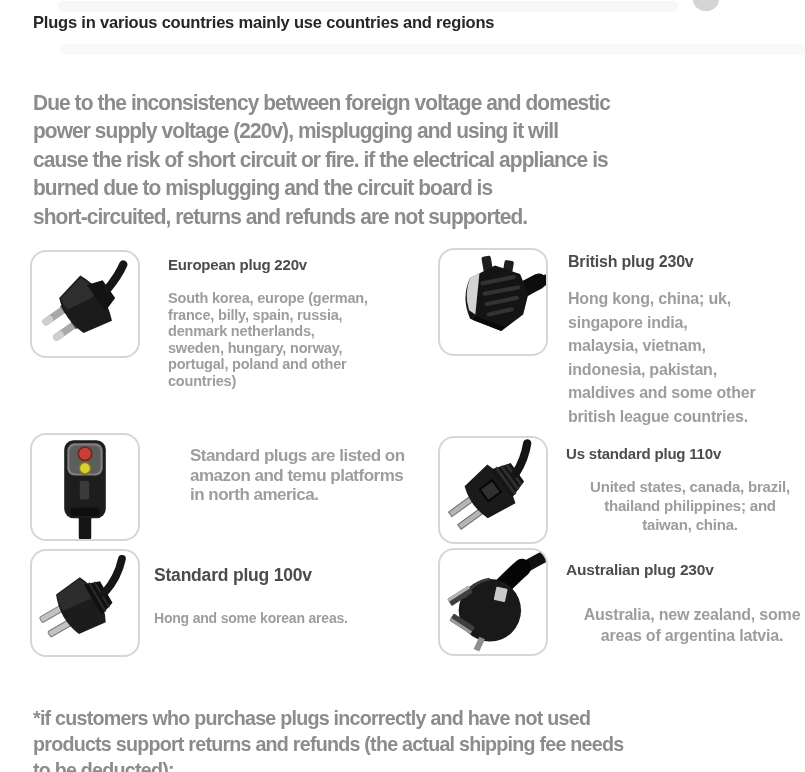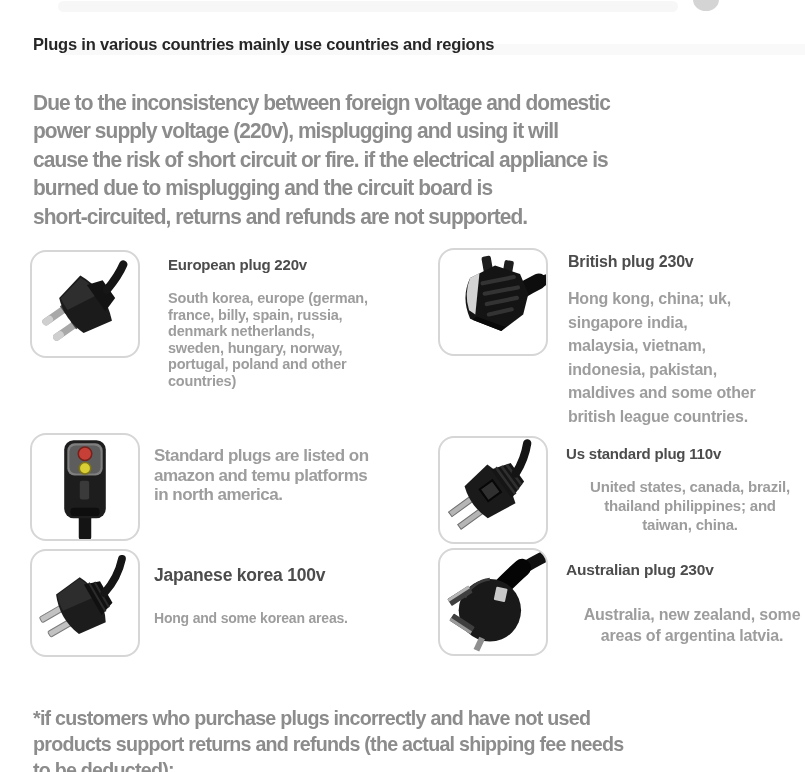--- a/index.html
+++ b/index.html
@@ -9,21 +9,21 @@
     -webkit-font-smoothing:antialiased;
   }
   .watermark-circle{
     position:absolute;left:693px;top:-12px;width:26px;height:23px;border-radius:50%;
     background:#d2d2d2;opacity:.95;
   }
   .smudge{position:absolute;background:#f5f5f5;border-radius:6px;opacity:.8;}
   .smudge.s1{left:58px;top:1px;width:620px;height:11px;}
   .smudge.s2{left:60px;top:44px;width:780px;height:11px;opacity:.6;}
   .page-title{
-    position:absolute;left:33px;top:24px;width:720px;
+    position:absolute;left:33px;top:2px;width:720px;
     font-size:16.5px;font-weight:bold;color:#262626;letter-spacing:-0.2px;
   }
   .intro{
     position:absolute;left:33px;top:66px;width:820px;
     font-size:22.5px;font-weight:bold;color:#8c8c8c;
     line-height:28.5px;letter-spacing:-1px;white-space:pre-line;
     transform:scaleX(0.93);transform-origin:left top;
   }
   .footnote{
     position:absolute;left:33px;top:684px;width:790px;
@@ -44,21 +44,21 @@
   .card.euro{left:30px;top:250px;}   .card.euro .cardtext{margin-left:28px;width:260px;}
   .euro .card-title{margin-top:6px;font-size:15px;}
   .euro .card-desc{margin-top:17px;font-size:14.5px;line-height:16.5px;}
 
   .card.brit{left:438px;top:248px;}  .card.brit .cardtext{margin-left:20px;width:245px;}
   .brit .card-title{margin-top:5px;font-size:16px;}
   .brit .card-desc{margin-top:16px;font-size:16px;line-height:23.5px;}
 
   .card.usleak{left:30px;top:433px;} .card.usleak .cardtext{margin-left:14px;width:270px;}
   .usleak .card-title{margin-top:15px;font-size:12px;letter-spacing:0;}
-  .usleak .card-desc{margin-top:13px;font-size:17px;line-height:19.5px;letter-spacing:-0.5px;}
+  .usleak .card-desc{margin-top:13px;font-size:17px;line-height:19.5px;letter-spacing:-0.5px;margin-left:36px;}
 
   .card.usstd{left:438px;top:436px;} .card.usstd .cardtext{margin-left:18px;width:248px;}
   .usstd .card-title{margin-top:9px;font-size:15px;}
   .usstd .card-desc{margin-top:15px;font-size:15px;line-height:19px;text-align:center;}
 
   .card.jap{left:30px;top:549px;}    .card.jap .cardtext{margin-left:14px;width:260px;}
   .jap .card-title{margin-top:16px;font-size:17.5px;}
   .jap .card-desc{margin-top:24px;font-size:14px;line-height:17px;}
 
   .card.aus{left:438px;top:548px;}   .card.aus .cardtext{margin-left:18px;width:252px;}
@@ -182,21 +182,21 @@
         <rect x="5" y="56" width="26" height="6" rx="1.5" fill="#c2c2c2" stroke="#7d7d7d" stroke-width="1"></rect>
         <path d="M30 29 Q21 51 30 73 L58 76 Q71 51 58 26 Z" fill="#1c1c1c"></path>
         <path d="M31 30 L57 27 Q63 38 64 50 L28 46 Q28 37 31 30 Z" fill="#2d2d2d"></path>
         <path d="M58 34 L73 39 L73 63 L58 68 Z" fill="#101010"></path>
         <path d="M63 35 L63 67 M68 37 L68 65" stroke="#2b2b2b" stroke-width="2"></path>
         <path d="M71 51 C83 47 93 41 102 31" stroke="#161616" stroke-width="7.5" fill="none" stroke-linecap="round"></path>
       </g>
     </svg>
   </div>
   <div class="cardtext">
-    <h3 class="card-title">Japanese korea 100v</h3>
+    <h3 class="card-title">Standard plug 100v</h3>
     <p class="card-desc">Hong and some korean areas.</p>
   </div>
 </section>
 
 <section class="card aus">
   <div class="imgbox">
     <svg viewBox="0 0 100 100">
       <path d="M62 32 C74 20 84 14 100 6" stroke="#111111" stroke-width="11" fill="none" stroke-linecap="round"></path>
       <path d="M58 36 C66 28 71 23 78 17" stroke="#050505" stroke-width="17" fill="none" stroke-linecap="round"></path>
       <circle cx="47" cy="58" r="30" fill="#191919"></circle>

